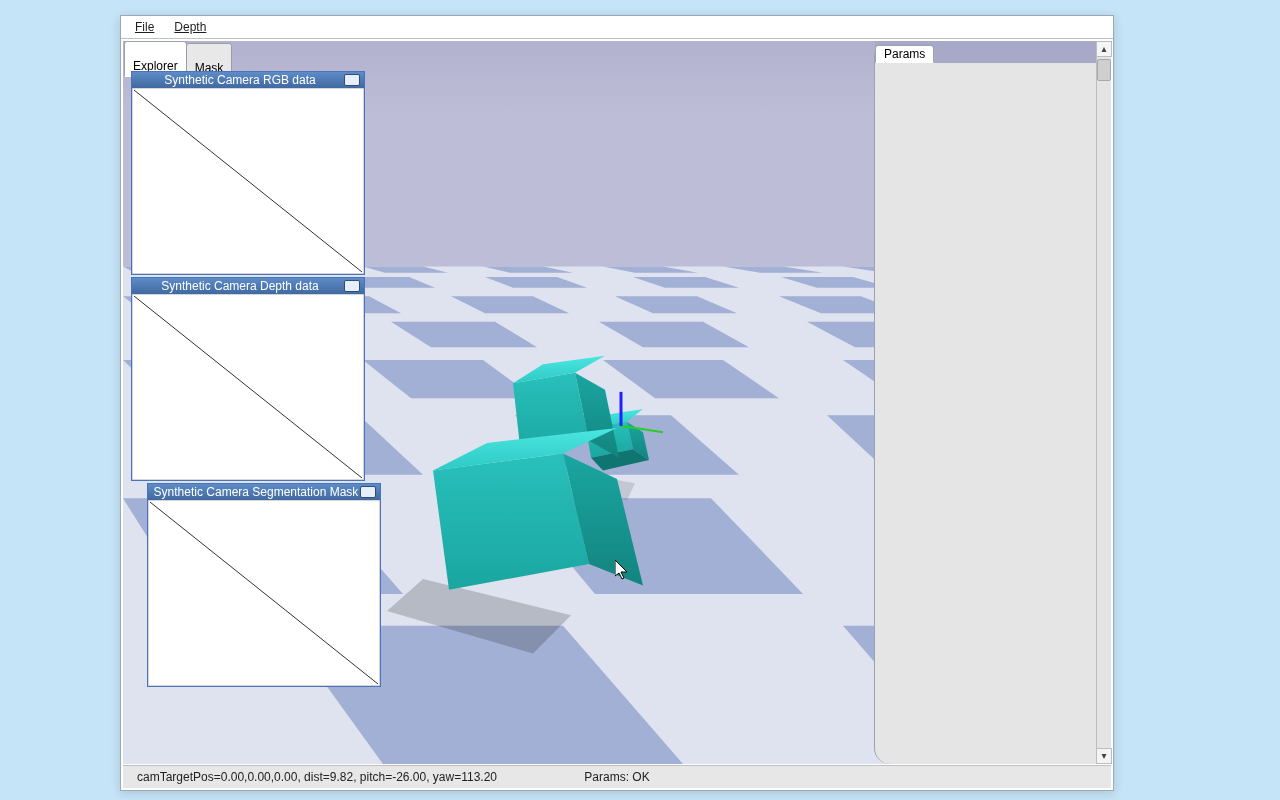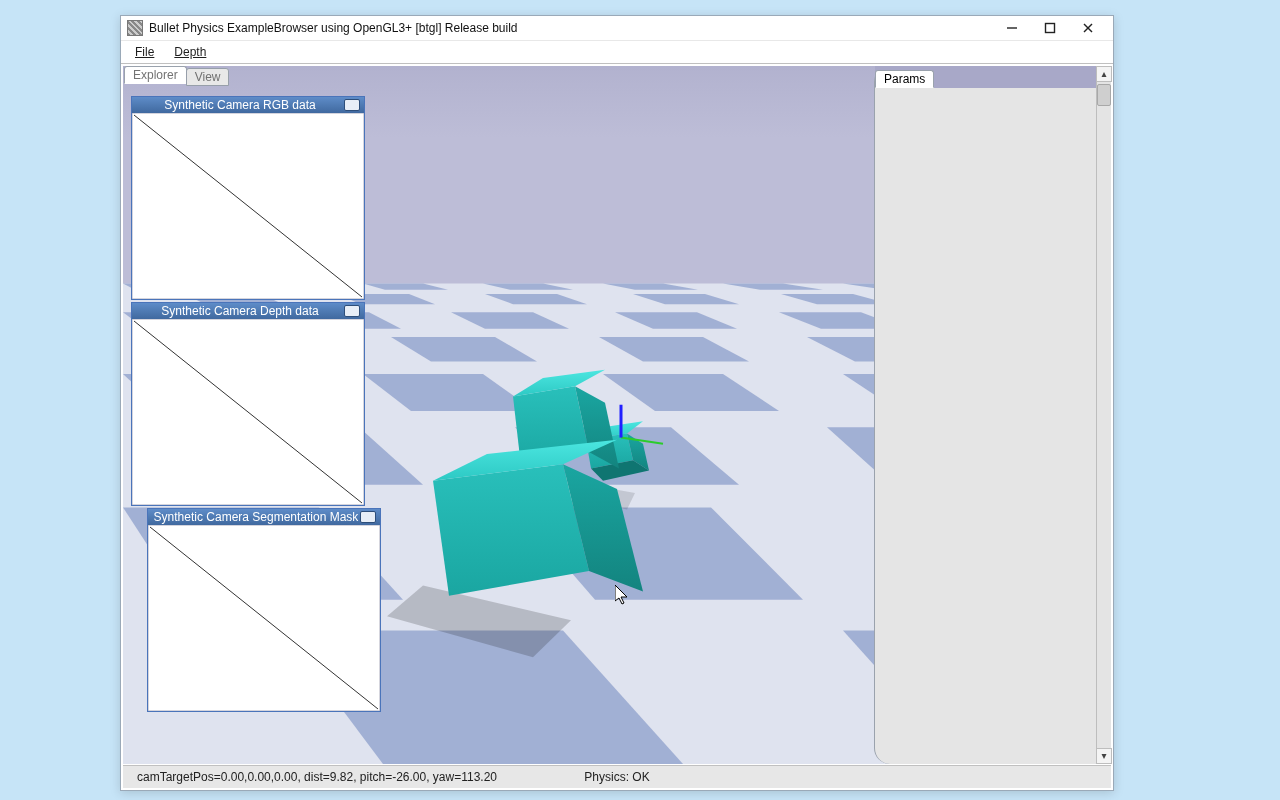--- a/index.html
+++ b/index.html
@@ -75,24 +75,24 @@
   .explorer-tabs {
     position:absolute; left:3px; top:2px;
     width:88px; height:18px;
     display:flex;
     font-size: 12px;
     z-index: 3;
   }
   .explorer-tabs .tab {
     border:1px solid #9aa2ad;
     background:#ededed;
-    padding:1px 8px;
+    padding:17px 8px;
     border-top-left-radius:3px; border-top-right-radius:3px;
     margin-right:-1px;
-    color:#737373;
+    color:#000000;
   }
   .explorer-tabs .tab.active {
     background:#ffffff;
     border-bottom-color:#ffffff;
     position:relative; top:0;
   }
   .explorer-tabs .tab.inactive { filter:brightness(0.98); position:relative; top:2px;}
 
   
   .mini-window {
@@ -185,41 +185,20 @@
   }
   .statusbar .status-mid {
     position:absolute; left:50%; transform:translateX(-50%);
   }
 </style>
 </head>
 <body>
 
 <div class="window">
 
-  <div class="titlebar">
-    <div class="app-icon"></div>
-    <div class="title-text">Bullet Physics ExampleBrowser using OpenGL3+ [btgl] Release build</div>
-    <div class="spacer"></div>
-    <div class="win-btn">
-      <svg width="12" height="12" viewBox="0 0 12 12">
-          <line x1="1" y1="6" x2="11" y2="6" stroke="#222" stroke-width="1.4"></line>
-        </svg>
-    </div>
-    <div class="win-btn">
-      <svg width="12" height="12" viewBox="0 0 12 12">
-          <rect x="1.5" y="1.5" width="9" height="9" fill="none" stroke="#222" stroke-width="1.4"></rect>
-        </svg>
-    </div>
-    <div class="win-btn">
-      <svg width="12" height="12" viewBox="0 0 12 12">
-          <line x1="2" y1="2" x2="10" y2="10" stroke="#222" stroke-width="1.4"></line>
-          <line x1="10" y1="2" x2="2" y2="10" stroke="#222" stroke-width="1.4"></line>
-        </svg>
-    </div>
-  </div>
 
   <div class="menubar">
     <div class="menu-item">File</div>
     <div class="menu-item">Depth</div>
   </div>
 
   <div class="client">
 
     <div class="viewport">
       <svg class="scene" viewBox="0 0 988 680" preserveAspectRatio="none">
@@ -323,21 +302,21 @@
         <line x1="498" y1="362" x2="498" y2="330" stroke="#2020ff" stroke-width="3"></line>
       </svg>
 
       <svg class="cursor-arrow" width="14" height="20" viewBox="0 0 14 20">
         <polygon points="0,0 0,16 4,13 7,19 9,18 6,12 12,12" fill="#fff" stroke="#000" stroke-width="1"></polygon>
       </svg>
     </div>
 
     <div class="explorer-tabs">
       <div class="tab active">Explorer</div>
-      <div class="tab inactive">View</div>
+      <div class="tab inactive">Mask</div>
     </div>
 
     <div id="mw1" class="mini-window">
       <div class="mw-title">
         <span class="t">Synthetic Camera RGB data</span>
         <span class="chip"></span>
       </div>
       <div class="mw-body">
         <svg viewBox="0 0 232 186">
             <rect x="0" y="0" width="232" height="186" fill="#fff" stroke="#aab" stroke-width="1"></rect>
@@ -380,17 +359,17 @@
       <div class="params-scrollbar">
         <div class="sb-btn">▴</div>
         <div class="sb-thumb"></div>
         <div class="sb-track"></div>
         <div class="sb-btn">▾</div>
       </div>
     </div>
 
     <div class="statusbar">
       <span>camTargetPos=0.00,0.00,0.00, dist=9.82, pitch=-26.00, yaw=113.20</span>
-      <span class="status-mid">Physics: OK</span>
+      <span class="status-mid">Params: OK</span>
     </div>
 
   </div>
 </div>
 
 </body></html>

